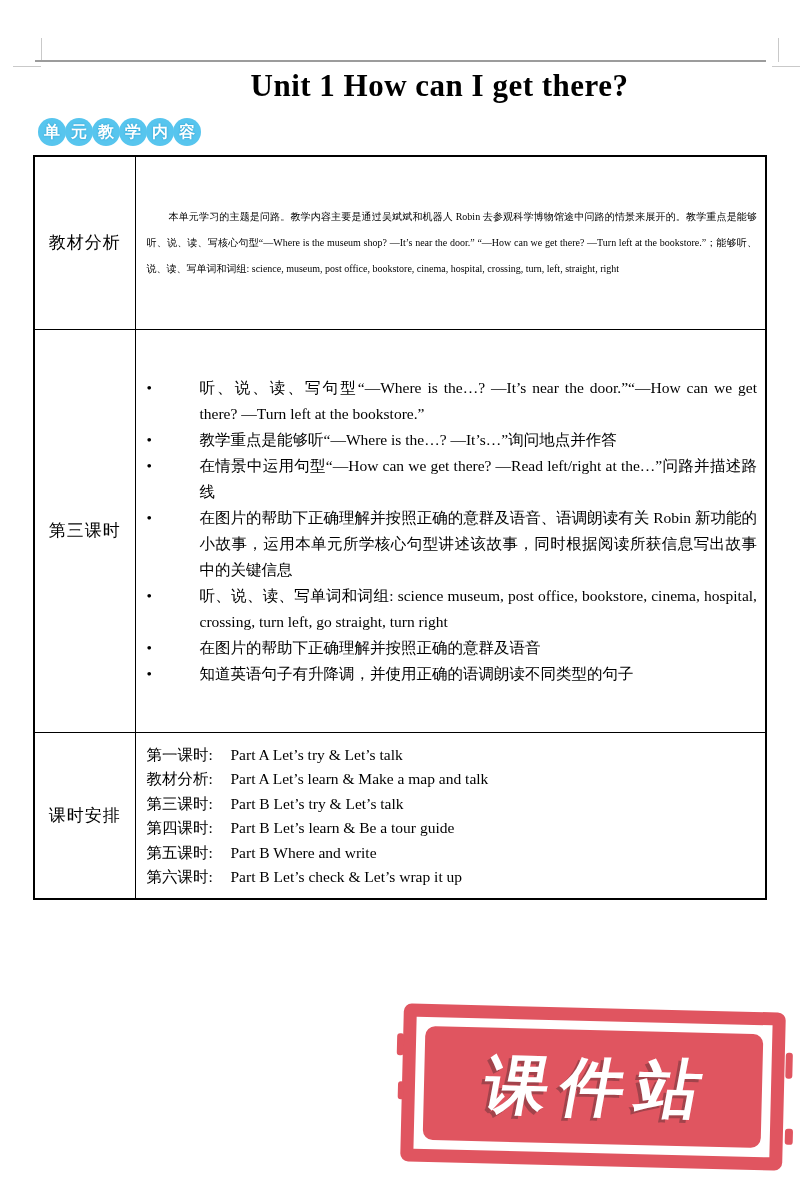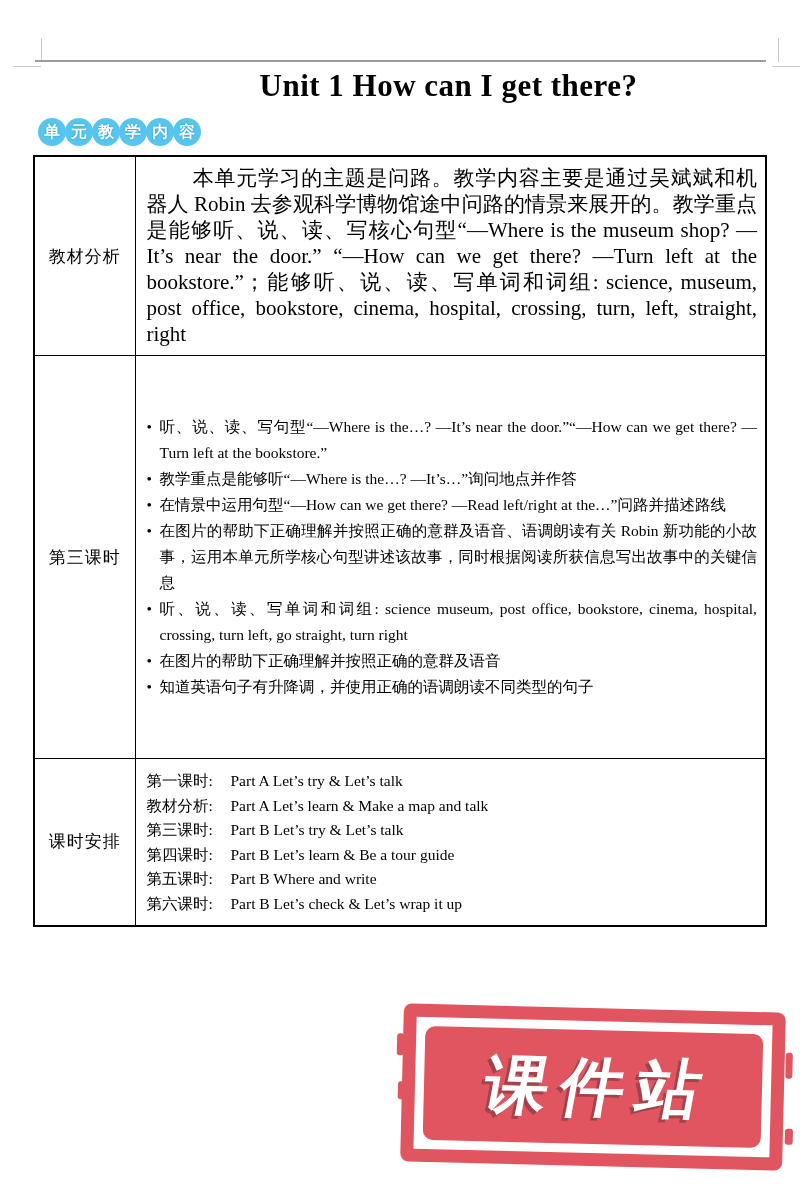--- a/index.html
+++ b/index.html
@@ -9,21 +9,21 @@
   
   .header-rule { position:absolute; left:35px; top:60px; width:731px; height:2px; background:#9c9c9c; }
   .corner-v { position:absolute; width:1px; height:24px; background:#c9c9c9; top:38px; }
   .corner-v.left  { left:41px; }
   .corner-v.right { left:778px; }
   .corner-h { position:absolute; height:1px; width:28px; background:#c9c9c9; top:66px; }
   .corner-h.left  { left:13px; }
   .corner-h.right { left:772px; }
 
   
-  .title { position:absolute; left:35px; top:68px; width:731px;
+  .title { position:absolute; left:26px; top:68px; width:731px;
            text-align:center; text-indent:96px;
            font-size:31px; font-weight:bold; letter-spacing:0.5px;
            font-family:"Liberation Serif", serif; }
 
   
   .badge { position:absolute; left:38px; top:118px; display:flex; }
   .bchar { width:28px; height:28px; border-radius:50%; background:#57c5ee;
            margin-right:-1px; display:flex; align-items:center; justify-content:center;
            color:#ffffff; font-family:"Liberation Sans", sans-serif;
            font-size:16px; font-weight:bold;
@@ -36,26 +36,26 @@
   .plan-table td { border-width:1.5px; vertical-align:middle; }
   .plan-table { border:2.5px solid #000; }
   td.lbl { width:101px; text-align:center;
            font-family:"Liberation Sans", sans-serif;
            font-size:17px; letter-spacing:1px; font-weight:500;margin-left:33px; }
   td.content { padding:8px 8px 8px 11px; }
   tr.r1 td { height:173px; }
   tr.r2 td { height:403px; }
   tr.r3 td { height:128px; }
 
-  .para { font-size:21px; line-height:26px; text-indent:2.2em; text-align:justify; }
+  .para { font-size:10px; line-height:26px; text-indent:2.2em; text-align:justify; }
 
   ul.bullets { list-style:none; }
   ul.bullets li { display:flex; font-size:15.5px; line-height:26px; }
   .blt { flex:0 0 13px; }
-  .btxt { flex:1; text-align:justify; }
+  .btxt { flex:1; text-align:justify;margin-left:40px; }
 
   .schedule { padding-top:2px; }
   .sch-row { font-size:15.5px; line-height:24.6px; display:flex; }
   .period { flex:0 0 84px; }
 
   
   .stamp { position:absolute; left:402px; top:1008px; width:382px; height:158px;
            transform:rotate(1.4deg); }
   .stamp-frame { width:100%; height:100%;
            border:13px solid #e05560; border-radius:8px; padding:9px; }

